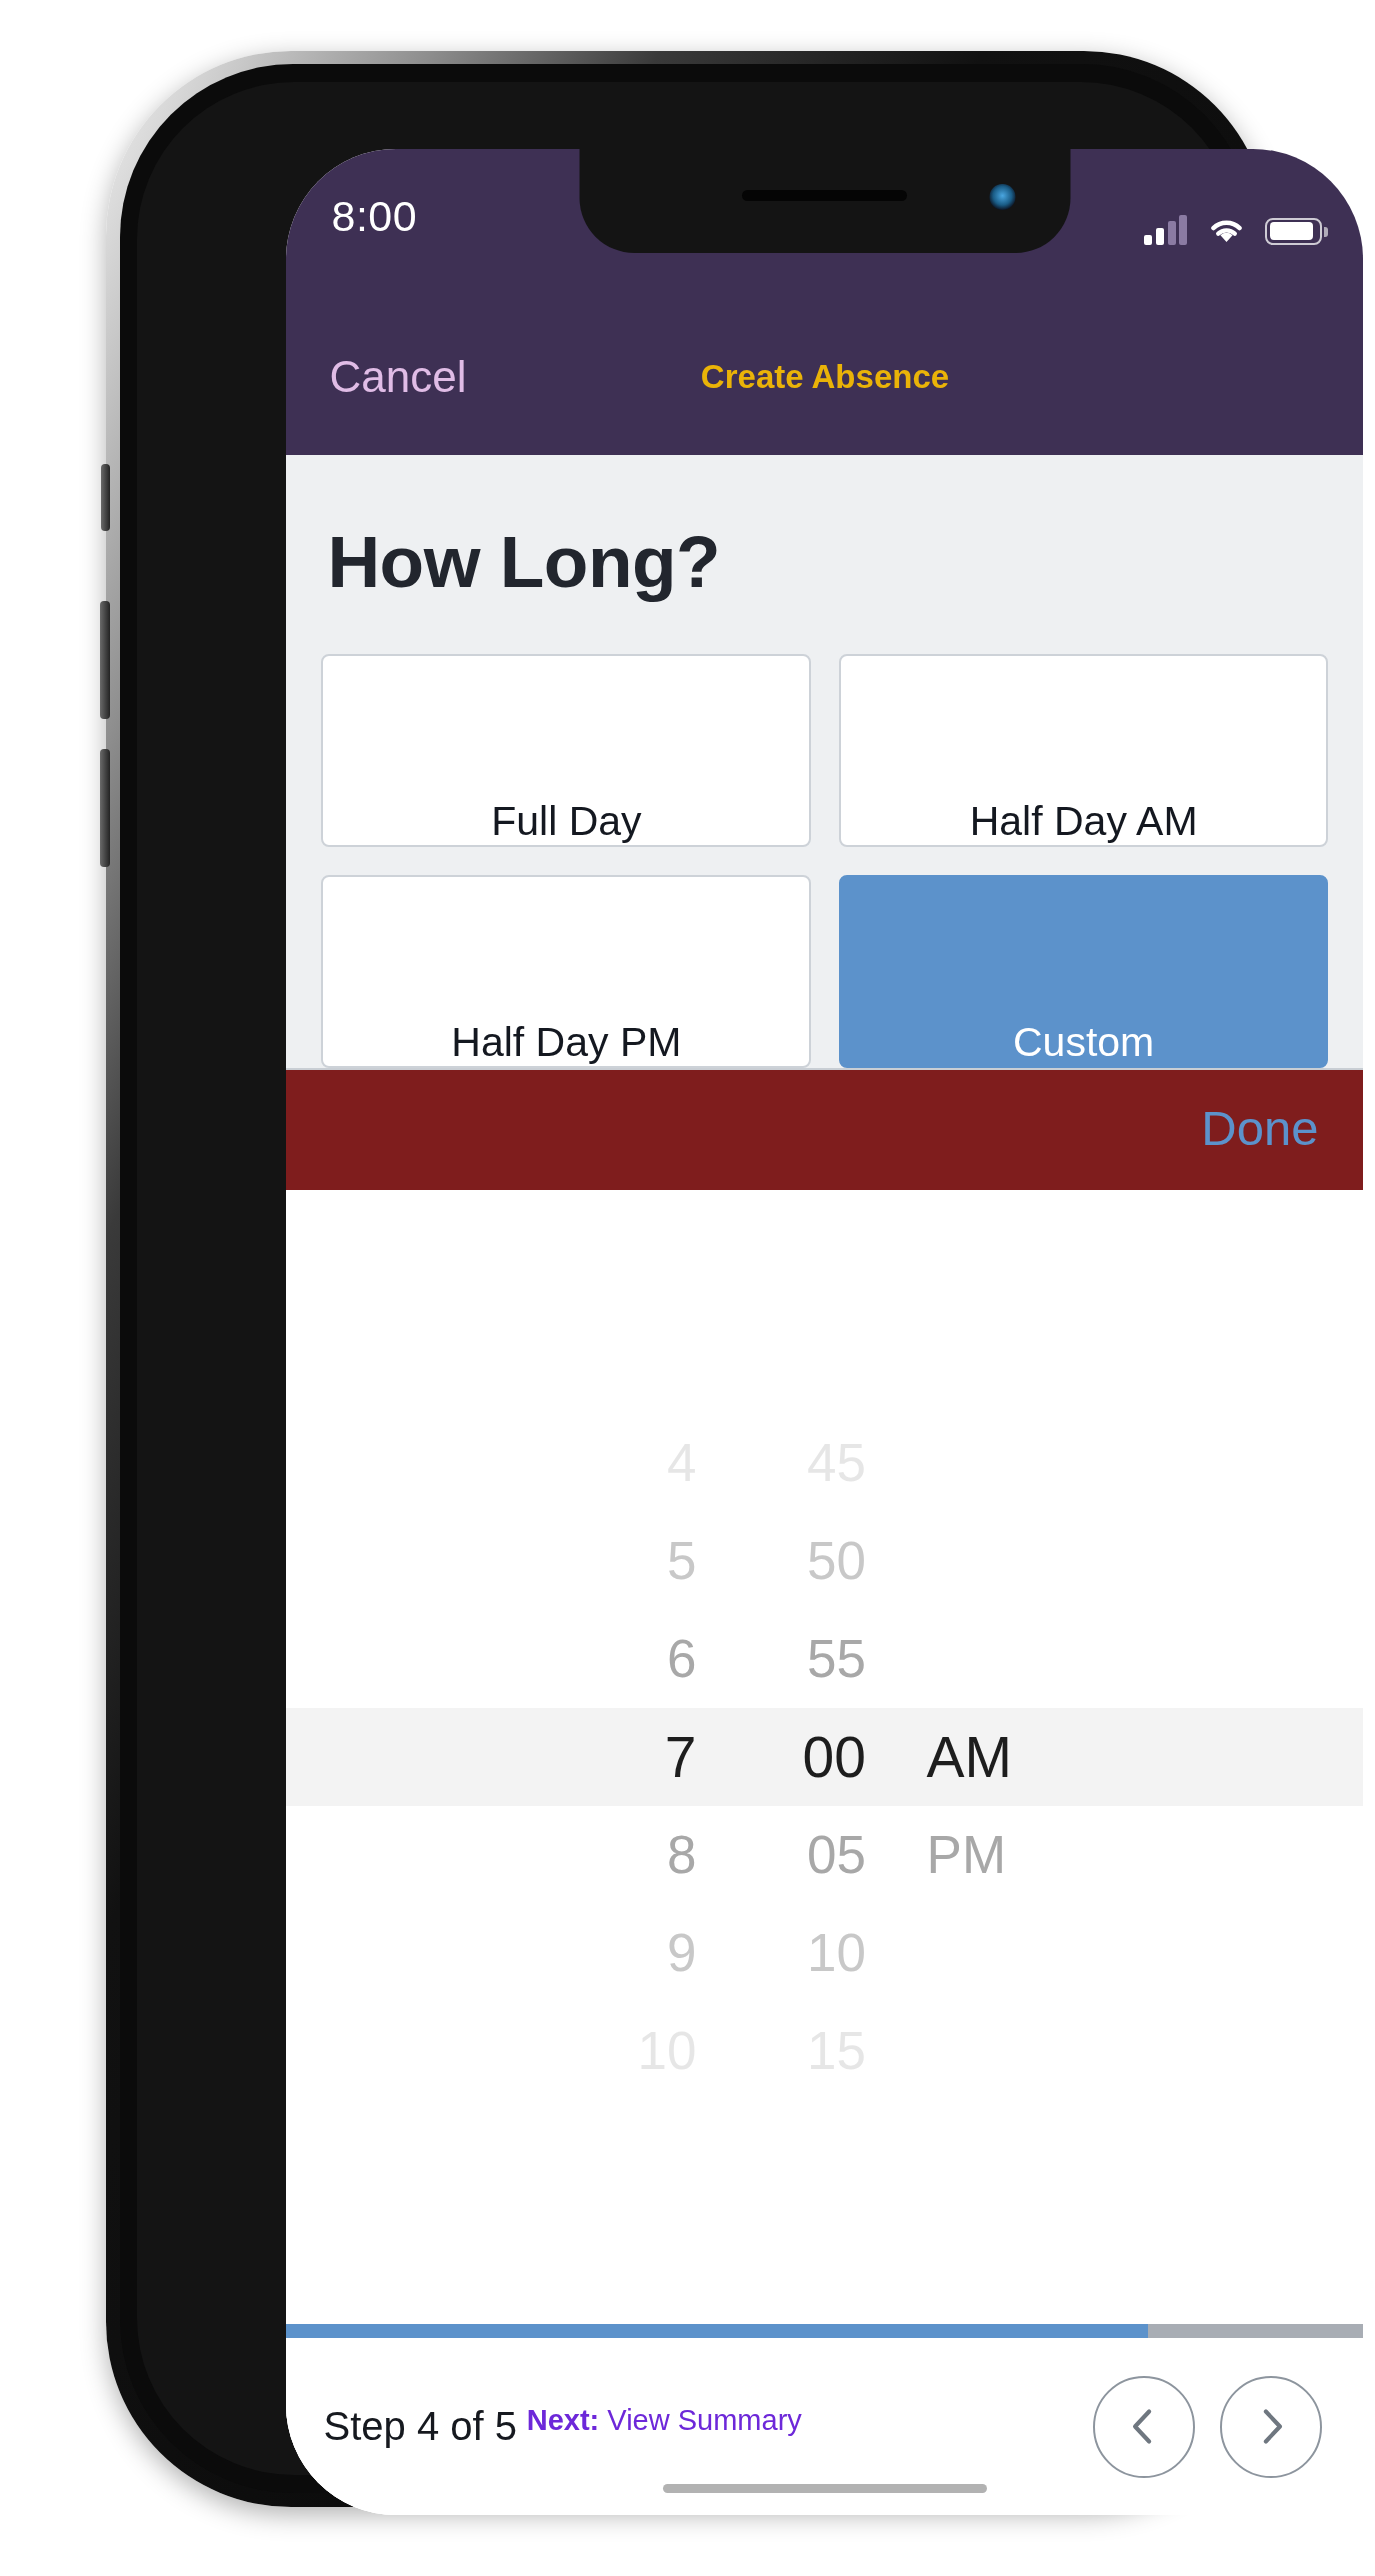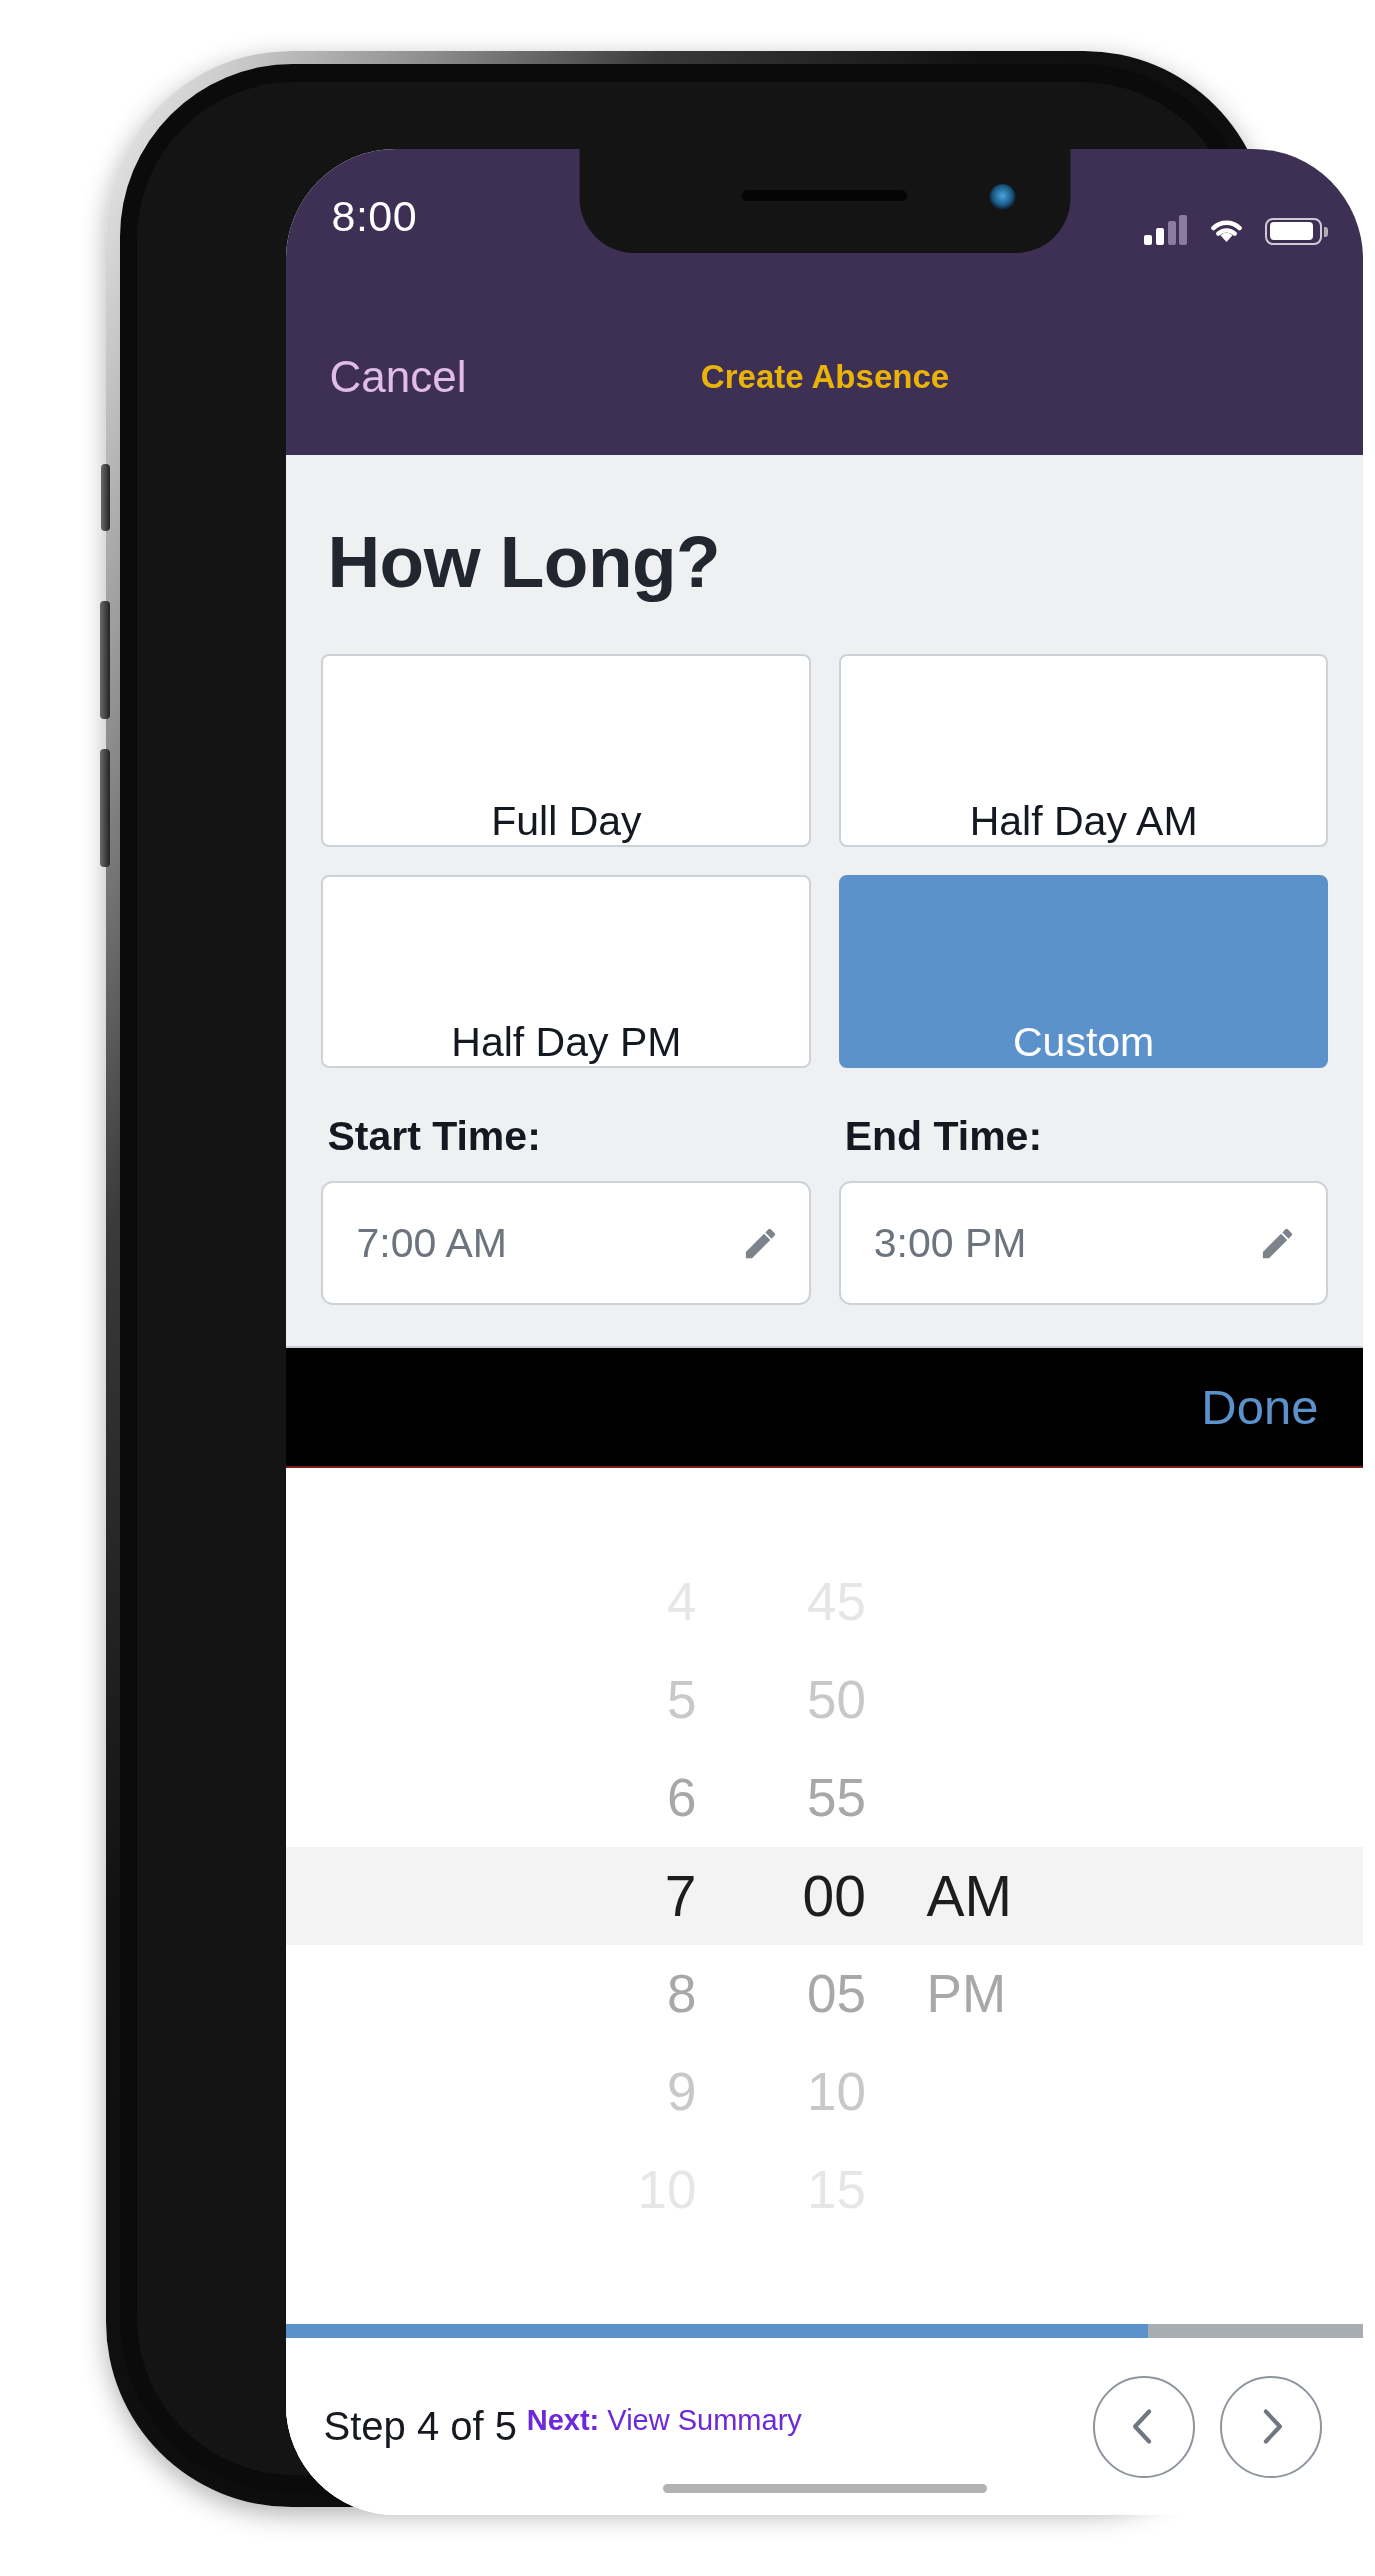--- a/index.html
+++ b/index.html
@@ -263,23 +263,23 @@
     justify-content: space-between;
     padding: 0 29.5px 0 33px;
     cursor: pointer;
   }
   .time-value { font-size: 41px; color: #6d747d; }
   .pencil { width: 39px; height: 39px; flex: 0 0 auto; }
 
   
   #done-bar {
     height: 122px;
-    background: #000000;
+    background: #7f1d1d;
     border-top: 2px solid #c9ced4;
-    border-bottom: 2px solid #7f1d1d;
+    border-bottom: 4px solid #7f1d1d;
     display: flex;
     align-items: center;
     justify-content: flex-end;
     padding-right: 45px;
     flex: 0 0 auto;
   }
   #done-btn {
     color: #5c92cb;
     font-size: 49px;
     cursor: pointer;
@@ -447,44 +447,20 @@
                   <span>Half Day AM</span>
                 </div>
                 <div class="opt">
                   <span>Half Day PM</span>
                 </div>
                 <div class="opt selected">
                   <span>Custom</span>
                 </div>
               </div>
 
-              <div class="time-row">
-                <div class="time-col">
-                  <div class="time-label">Start Time:</div>
-                  <div class="time-field">
-                    <span class="time-value">7:00 AM</span>
-                    <span class="pencil">
-                      <svg width="39" height="39" viewBox="0 0 24 24">
-                        <path d="M3 17.2V21h3.8L18 9.8 14.2 6 3 17.2z M20.7 7.1a1 1 0 0 0 0-1.4l-2.4-2.4a1 1 0 0 0-1.4 0L15 5.2 18.8 9 20.7 7.1z" fill="#7c838c"></path>
-                      </svg>
-                    </span>
-                  </div>
-                </div>
-                <div class="time-col">
-                  <div class="time-label">End Time:</div>
-                  <div class="time-field">
-                    <span class="time-value">3:00 PM</span>
-                    <span class="pencil">
-                      <svg width="39" height="39" viewBox="0 0 24 24">
-                        <path d="M3 17.2V21h3.8L18 9.8 14.2 6 3 17.2z M20.7 7.1a1 1 0 0 0 0-1.4l-2.4-2.4a1 1 0 0 0-1.4 0L15 5.2 18.8 9 20.7 7.1z" fill="#7c838c"></path>
-                      </svg>
-                    </span>
-                  </div>
-                </div>
-              </div>
 
             </div>
 
             <div id="done-bar">
               <div id="done-btn">Done</div>
             </div>
 
             <div id="picker">
               <div id="picker-highlight"></div>
               <div id="picker-cols">

